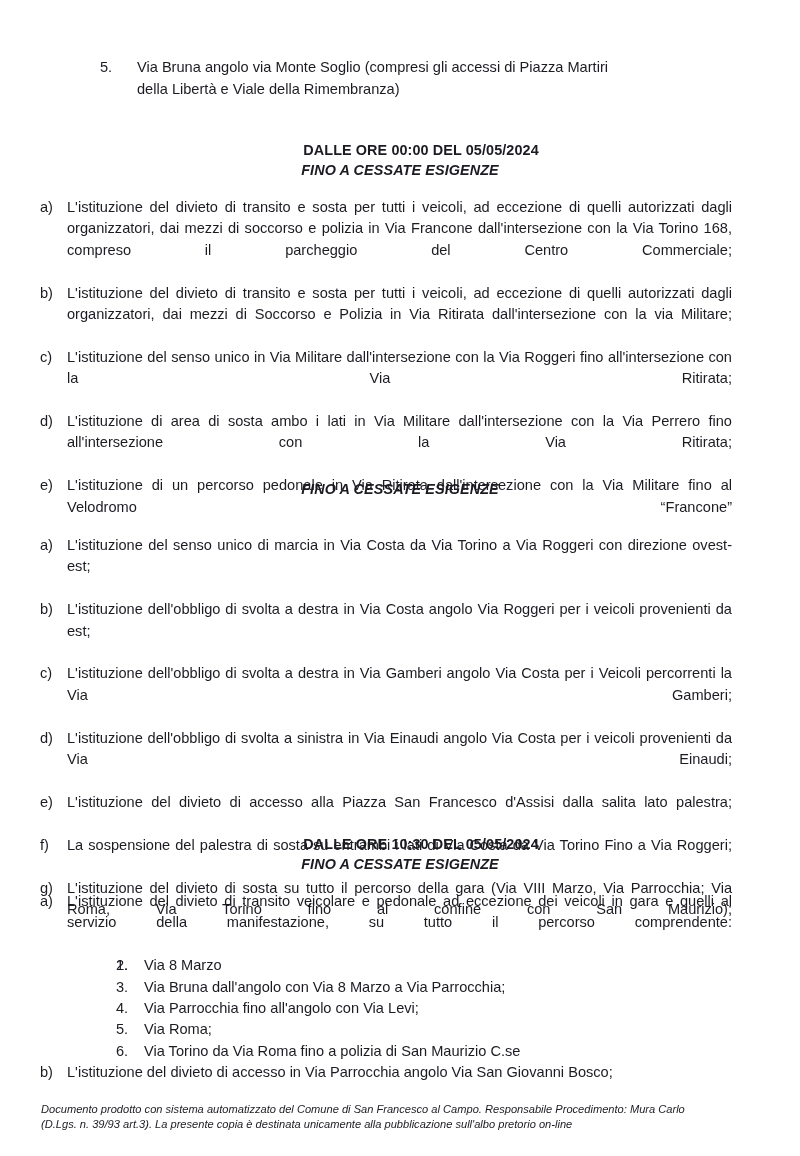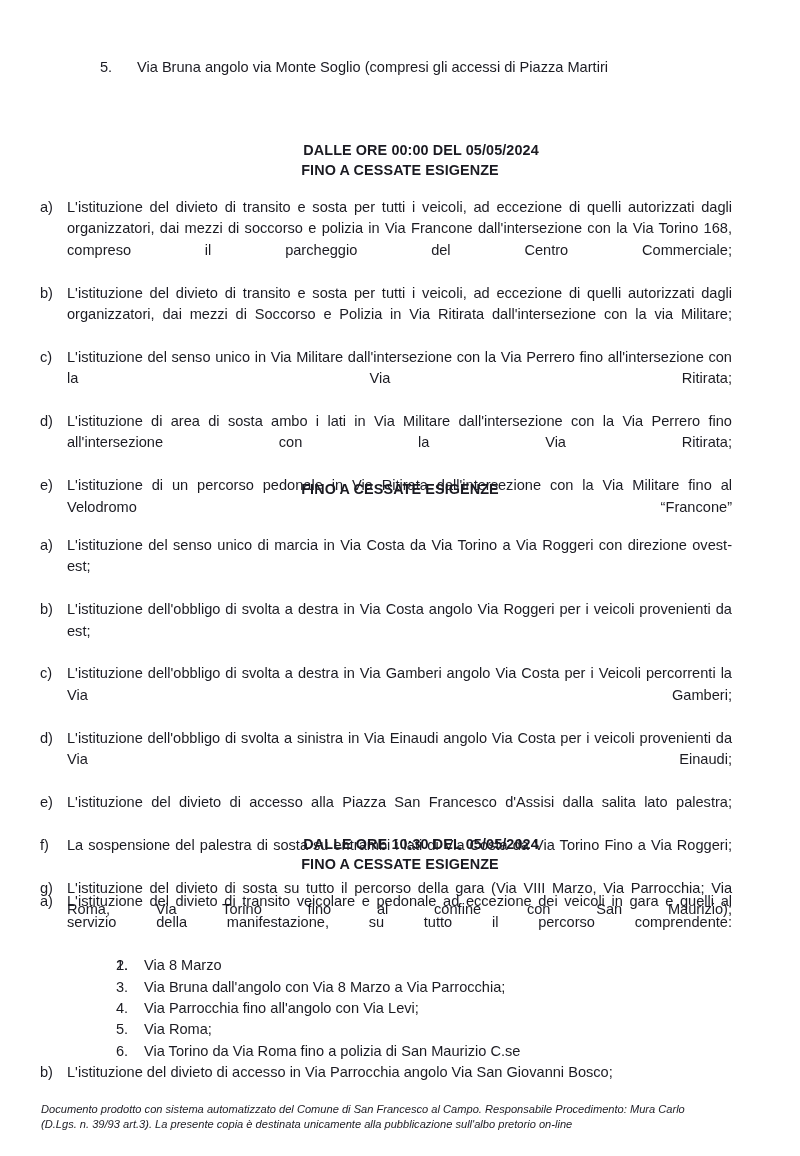--- a/index.html
+++ b/index.html
@@ -53,21 +53,21 @@
     position: absolute;
     left: 0;
     width: 800px;
     text-align: center;
     font-weight: bold;
     font-size: 14.4px;
     line-height: 20px;
     letter-spacing: 0.1px;
   }
   .heading .l1 { display: block; margin-left: 42px; }
-  .heading .l2 { display: block; }
+  .heading .l2 { display: block; font-style: italic; }
 
   
   .lettered {
     position: absolute;
     left: 40px;
     width: 692px;
     font-size: 14.6px;
     line-height: 21.4px;
   }
   .li {
@@ -128,40 +128,41 @@
 </style>
 </head>
 <body>
 
 <div class="page">
 
   <div class="top-item">
     <span class="marker">5.</span>
     <span class="body">
       <span>Via Bruna angolo via Monte Soglio (compresi gli accessi di Piazza Martiri</span>
+      <span class="lastline" style="display:block">della Libertà e Viale della Rimembranza)</span>
     </span>
   </div>
 
   <div class="heading" style="top:140px">
     <span class="l1">DALLE ORE 00:00 DEL 05/05/2024</span>
     <span class="l2">FINO A CESSATE ESIGENZE</span>
   </div>
 
   <div class="lettered" style="top:197px">
     <div class="li">
       <span class="mk">a)</span>
       <span class="txt">L'istituzione del divieto di transito e sosta per tutti i veicoli, ad eccezione di quelli autorizzati dagli organizzatori, dai mezzi di soccorso e polizia in Via Francone dall'intersezione con la Via Torino 168, compreso il parcheggio del Centro Commerciale;</span>
     </div>
     <div class="li">
       <span class="mk">b)</span>
       <span class="txt">L'istituzione del divieto di transito e sosta per tutti i veicoli, ad eccezione di quelli autorizzati dagli organizzatori, dai mezzi di Soccorso e Polizia in Via Ritirata dall'intersezione con la via Militare;</span>
     </div>
     <div class="li">
       <span class="mk">c)</span>
-      <span class="txt">L'istituzione del senso unico in  Via Militare dall'intersezione con la Via Perrero fino all'intersezione con la Via Ritirata;</span>
+      <span class="txt">L'istituzione del senso unico in  Via Militare dall'intersezione con la Via Roggeri fino all'intersezione con la Via Ritirata;</span>
     </div>
     <div class="li">
       <span class="mk">d)</span>
       <span class="txt">L'istituzione di area di sosta ambo i lati in Via Militare dall'intersezione con la Via Perrero fino all'intersezione con la Via Ritirata;</span>
     </div>
     <div class="li">
       <span class="mk">e)</span>
       <span class="txt">L'istituzione di un percorso pedonale in Via Ritirata dall'intersezione con la Via Militare fino al Velodromo “Francone”</span>
     </div>
   </div>

